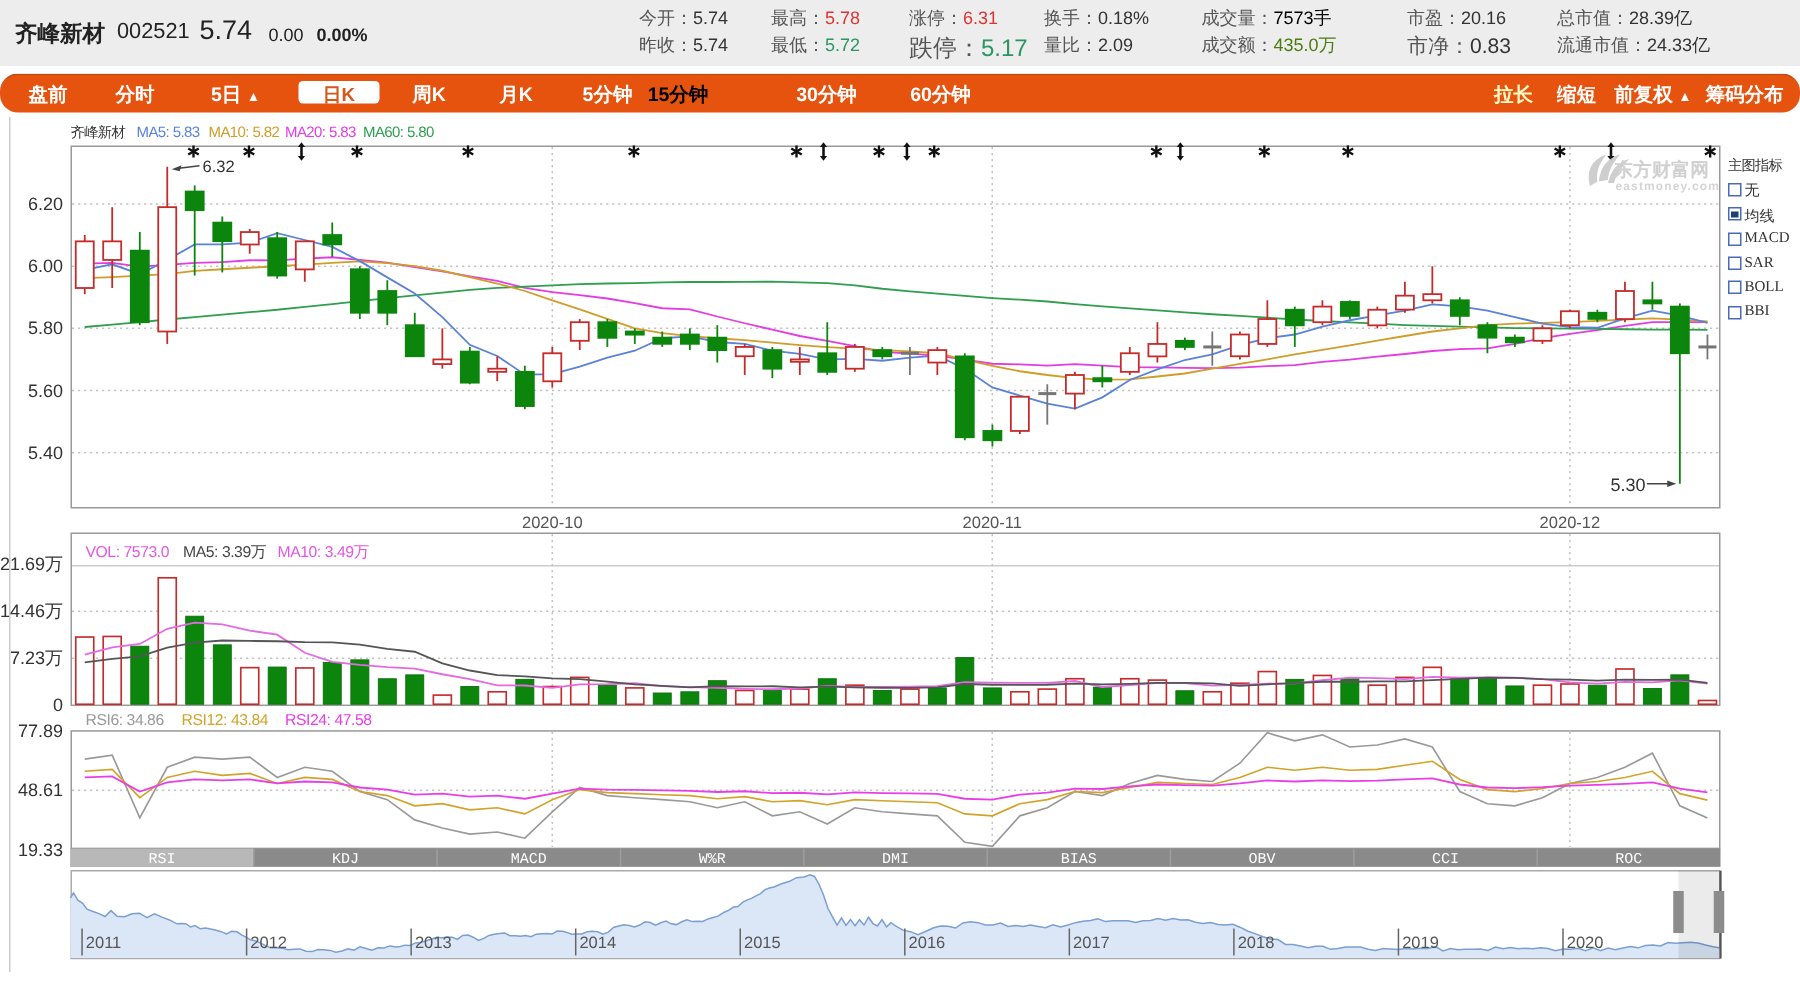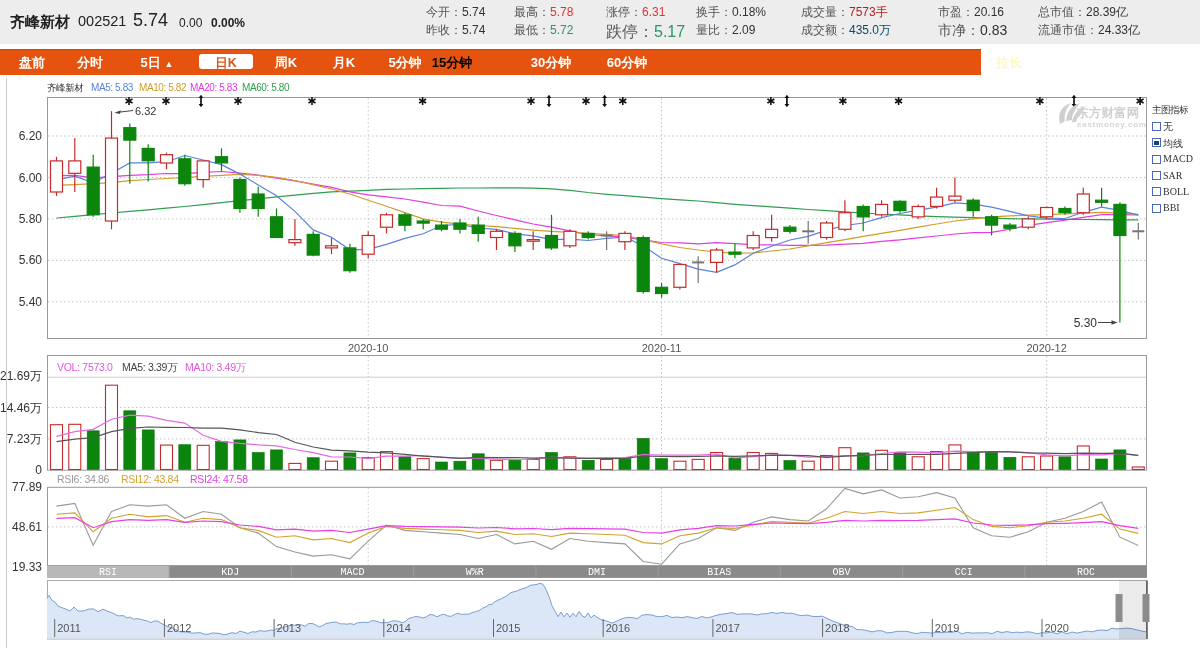--- a/index.html
+++ b/index.html
@@ -1,36 +1,36 @@
 <!DOCTYPE html>
 <html><head><meta charset="utf-8">
 <style>
 *{margin:0;padding:0;box-sizing:border-box;}
 body{width:1200px;height:655px;position:relative;background:#fff;font-family:"Liberation Sans",sans-serif;overflow:hidden;}
 #hdr{position:absolute;left:0;top:0;width:1200px;height:44px;background:#ededed;}
-#tbar{position:absolute;left:0;top:49px;width:981px;height:26px;background:#e5530e;border-top:1px solid #bb4a12;}
+#tbar{position:absolute;left:0;top:49px;width:1200px;height:26px;background:#e5530e;border-top:1px solid #bb4a12;border-radius:12px;}
 #chart{position:absolute;left:0;top:78px;width:1200px;height:577px;}
 </style></head>
 <body>
 <div id="hdr">
 <div style="position:absolute;left:10px;top:13px;font-size:15px;font-weight:bold;color:#222;">齐峰新材</div>
 <div style="position:absolute;left:78px;top:13px;font-size:14.5px;color:#222;">002521</div>
 <div style="position:absolute;left:133px;top:10px;font-size:18px;color:#222;">5.74</div>
 <div style="position:absolute;left:179px;top:16px;font-size:12px;font-weight:normal;color:#222;">0.00</div>
 <div style="position:absolute;left:211px;top:16px;font-size:12px;font-weight:bold;color:#222;">0.00%</div>
 <div style="position:absolute;left:426px;top:4px;font-size:12px;color:#555;">今开：<span style="color:#333;">5.74</span></div>
     <div style="position:absolute;left:426px;top:22px;font-size:12px;color:#555;">昨收：<span style="color:#333;">5.74</span></div>
 <div style="position:absolute;left:514px;top:4px;font-size:12px;color:#555;">最高：<span style="color:#d33;margin-top:24px;">5.78</span></div>
     <div style="position:absolute;left:514px;top:22px;font-size:12px;color:#555;">最低：<span style="color:#2a9662;">5.72</span></div>
 <div style="position:absolute;left:606px;top:4px;font-size:12px;color:#555;">涨停：<span style="color:#d33;margin-top:36px;">6.31</span></div>
     <div style="position:absolute;left:606px;top:22px;font-size:16px;color:#555;">跌停：<span style="color:#2a9662;">5.17</span></div>
 <div style="position:absolute;left:696px;top:4px;font-size:12px;color:#555;">换手：<span style="color:#333;">0.18%</span></div>
     <div style="position:absolute;left:696px;top:22px;font-size:12px;color:#555;">量比：<span style="color:#333;">2.09</span></div>
-<div style="position:absolute;left:801px;top:4px;font-size:12px;color:#555;">成交量：<span style="color:#b91c1c;">7573手</span></div>
-    <div style="position:absolute;left:801px;top:22px;font-size:12px;color:#555;">成交额：<span style="color:#0c4a6e;">435.0万</span></div>
+<div style="position:absolute;left:801px;top:4px;font-size:12px;color:#555;">成交量：<span style="color:#000000;">7573手</span></div>
+    <div style="position:absolute;left:801px;top:22px;font-size:12px;color:#555;">成交额：<span style="color:#4d7c0f;">435.0万</span></div>
 <div style="position:absolute;left:938px;top:4px;font-size:12px;color:#555;">市盈：<span style="color:#333;">20.16</span></div>
     <div style="position:absolute;left:938px;top:22px;font-size:14px;color:#555;">市净：<span style="color:#333;">0.83</span></div>
 <div style="position:absolute;left:1038px;top:4px;font-size:12px;color:#555;">总市值：<span style="color:#333;">28.39亿</span></div>
     <div style="position:absolute;left:1038px;top:22px;font-size:12px;color:#555;">流通市值：<span style="color:#333;">24.33亿</span></div>
 </div>
 <div id="tbar">
 <div style="position:absolute;left:32px;top:4px;transform:translateX(-50%);font-size:13px;font-weight:bold;color:#fff;white-space:nowrap;">盘前</div>
 <div style="position:absolute;left:90px;top:4px;transform:translateX(-50%);font-size:13px;font-weight:bold;color:#fff;white-space:nowrap;">分时</div>
 <div style="position:absolute;left:157px;top:4px;transform:translateX(-50%);font-size:13px;font-weight:bold;color:#fff;white-space:nowrap;">5日 <span style="font-size:9px">▲</span></div>
 <div style="position:absolute;left:286px;top:4px;transform:translateX(-50%);font-size:13px;font-weight:bold;color:#fff;white-space:nowrap;">周K</div>

